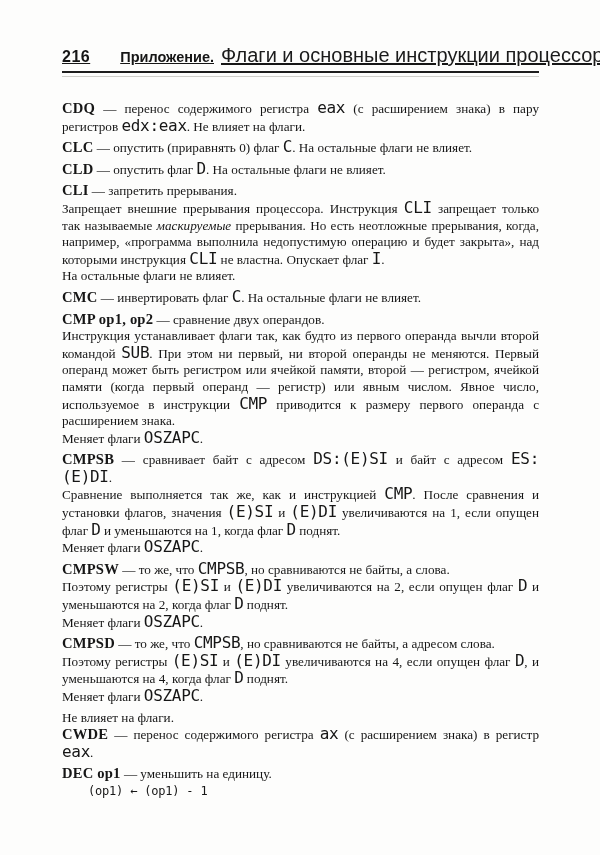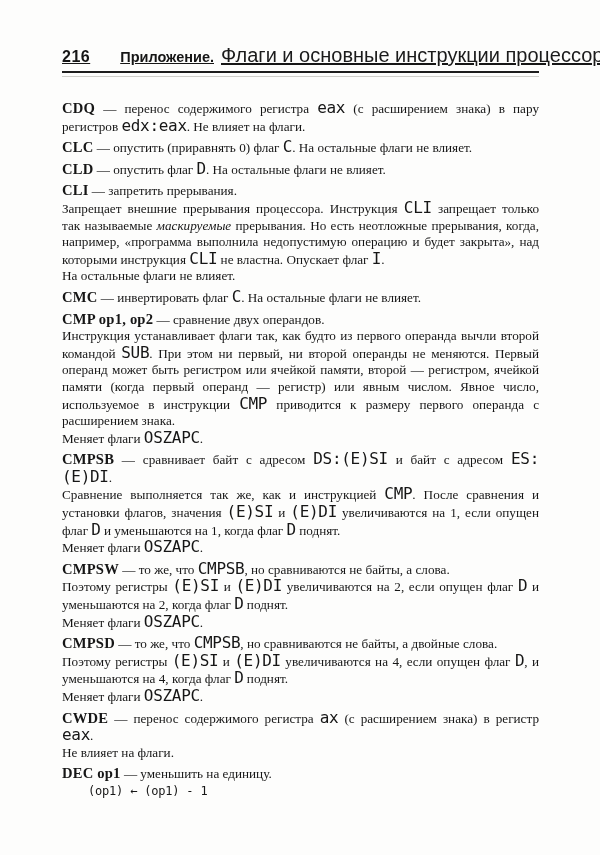--- a/index.html
+++ b/index.html
@@ -96,26 +96,26 @@
         <div class="para lead"><span class="term">CMPSB</span><span> — сравнивает байт с адресом </span><code class="mono">DS:(E)SI</code><span> и байт с адресом </span><code class="mono">ES:(E)DI</code><span>.</span></div>
         <div class="para"><span>Сравнение выполняется так же, как и инструкцией </span><code class="mono">CMP</code><span>. После сравнения и установки флагов, значения </span><code class="mono">(E)SI</code><span> и </span><code class="mono">(E)DI</code><span> увеличиваются на 1, если опущен флаг </span><code class="mono">D</code><span> и уменьшаются на 1, когда флаг </span><code class="mono">D</code><span> поднят.</span></div>
         <div class="para"><span>Меняет флаги </span><code class="mono">OSZAPC</code><span>.</span></div>
       </div>
       <div class="entry">
         <div class="para lead"><span class="term">CMPSW</span><span> — то же, что </span><code class="mono">CMPSB</code><span>, но сравниваются не байты, а слова.</span></div>
         <div class="para"><span>Поэтому регистры </span><code class="mono">(E)SI</code><span> и </span><code class="mono">(E)DI</code><span> увеличиваются на 2, если опущен флаг </span><code class="mono">D</code><span> и уменьшаются на 2, когда флаг </span><code class="mono">D</code><span> поднят.</span></div>
         <div class="para"><span>Меняет флаги </span><code class="mono">OSZAPC</code><span>.</span></div>
       </div>
       <div class="entry">
-        <div class="para lead"><span class="term">CMPSD</span><span> — то же, что </span><code class="mono">CMPSB</code><span>, но сравниваются не байты, а двойные слова.</span></div>
+        <div class="para lead"><span class="term">CMPSD</span><span> — то же, что </span><code class="mono">CMPSB</code><span>, но сравниваются не байты, а адресом слова.</span></div>
         <div class="para"><span>Поэтому регистры </span><code class="mono">(E)SI</code><span> и </span><code class="mono">(E)DI</code><span> увеличиваются на 4, если опущен флаг </span><code class="mono">D</code><span>, и уменьшаются на 4, когда флаг </span><code class="mono">D</code><span> поднят.</span></div>
         <div class="para"><span>Меняет флаги </span><code class="mono">OSZAPC</code><span>.</span></div>
       </div>
       <div class="entry">
+        <div class="para"><span>Не влияет на флаги.</span></div>
         <div class="para lead"><span class="term">CWDE</span><span> — перенос содержимого регистра </span><code class="mono">ax</code><span> (с расширением знака) в регистр </span><code class="mono">eax</code><span>.</span></div>
-        <div class="para"><span>Не влияет на флаги.</span></div>
       </div>
       <div class="entry">
         <div class="para lead"><span class="term">DEC op1</span><span> — уменьшить на единицу.</span></div>
         <div class="codeline">(op1) ← (op1) - 1</div>
       </div>
     </div>
 </div>
 
 </body></html>

